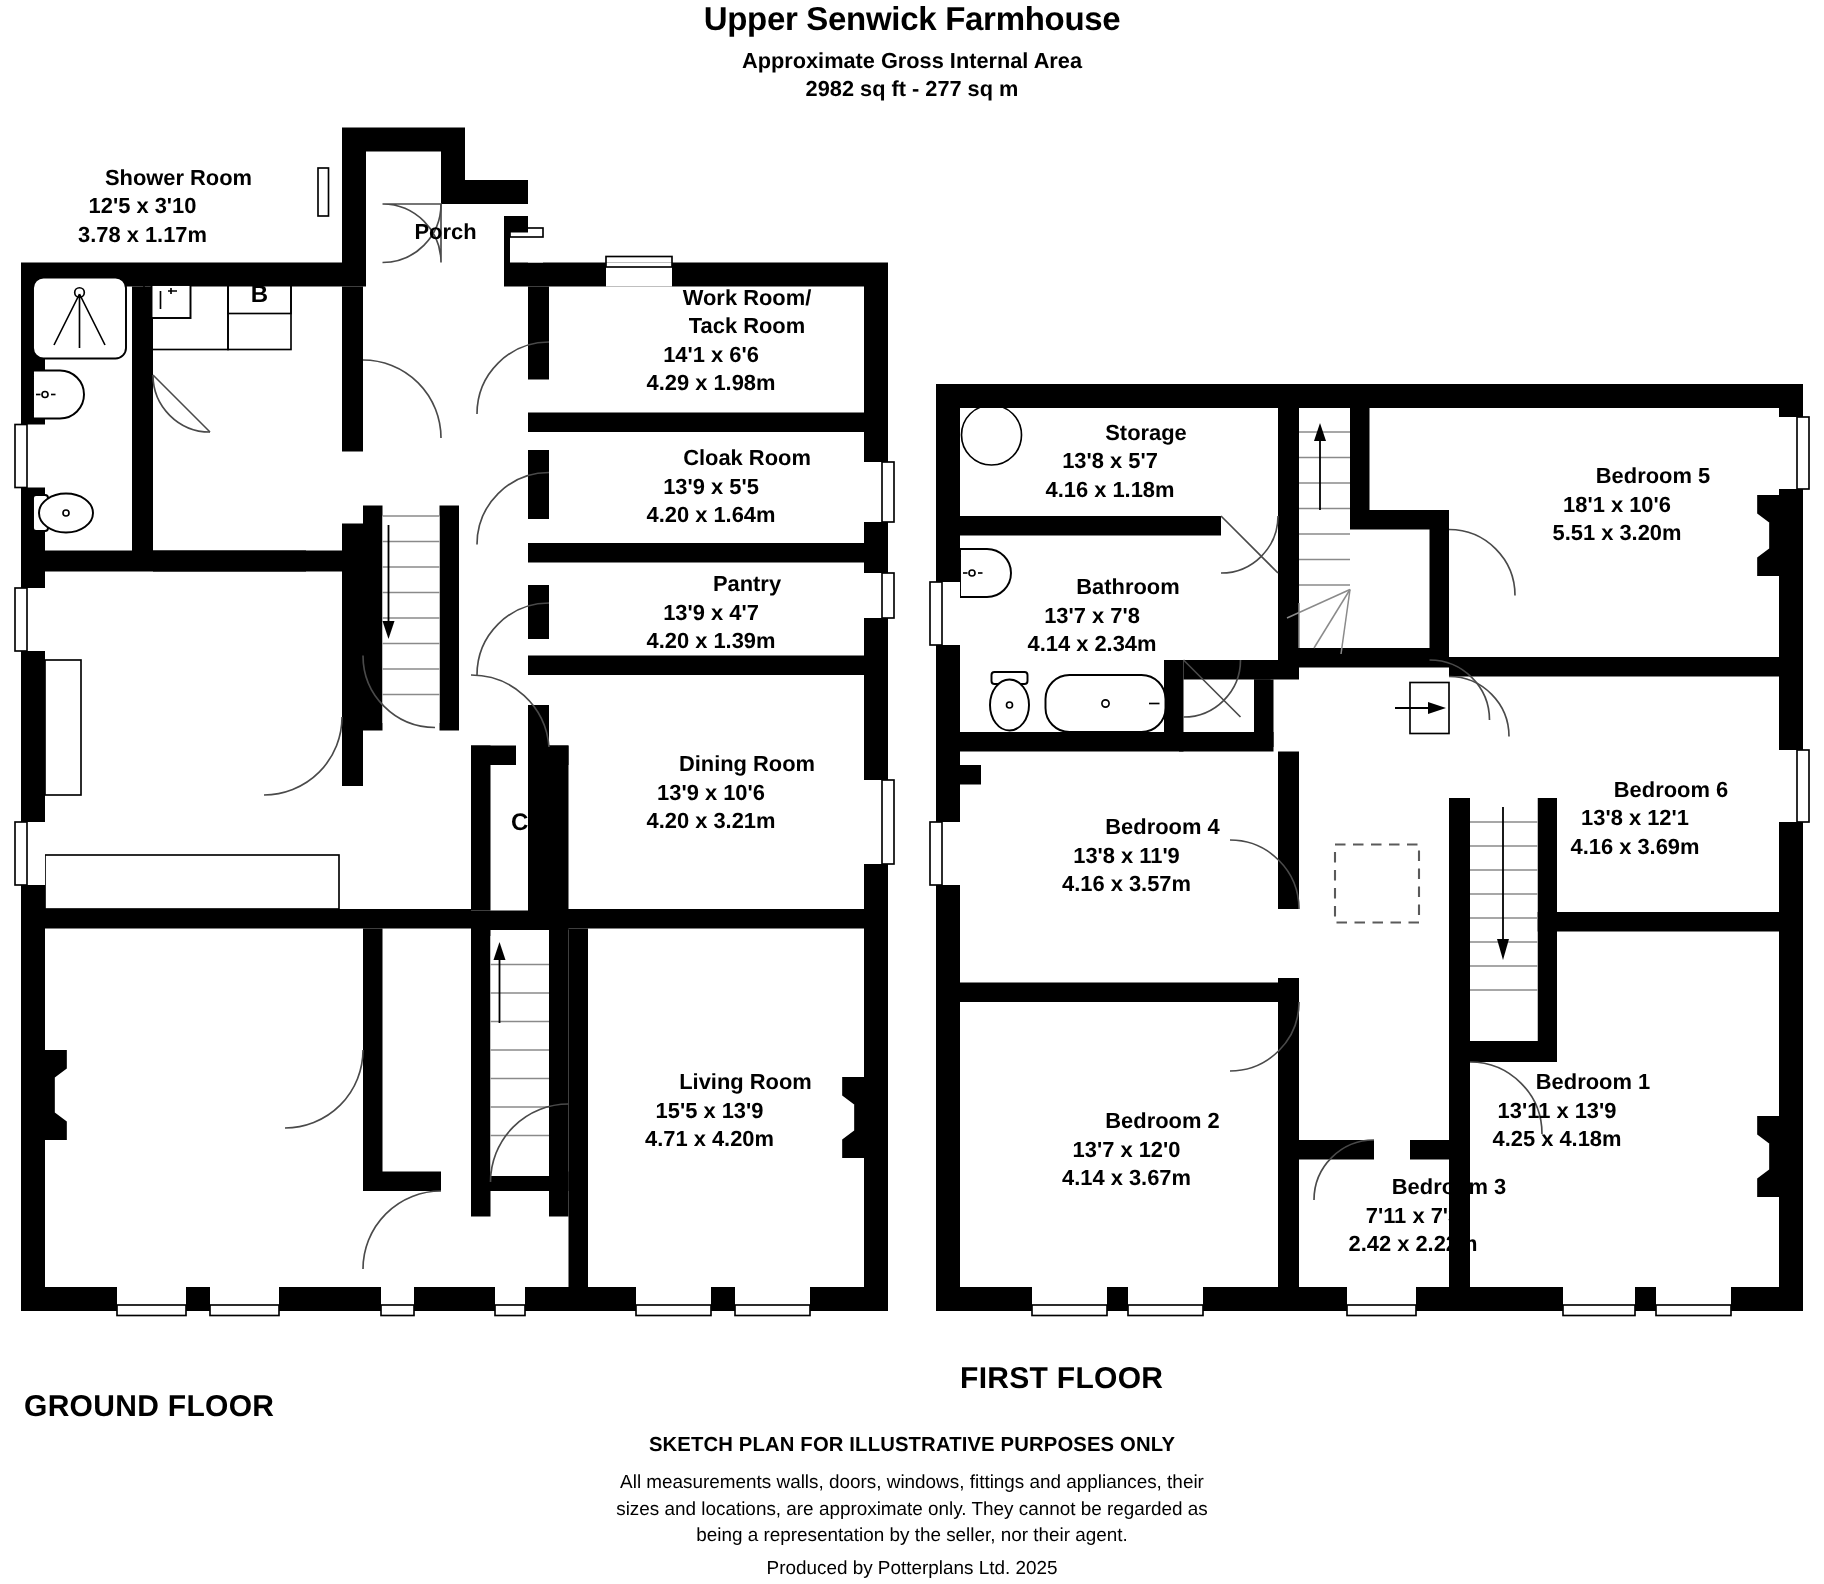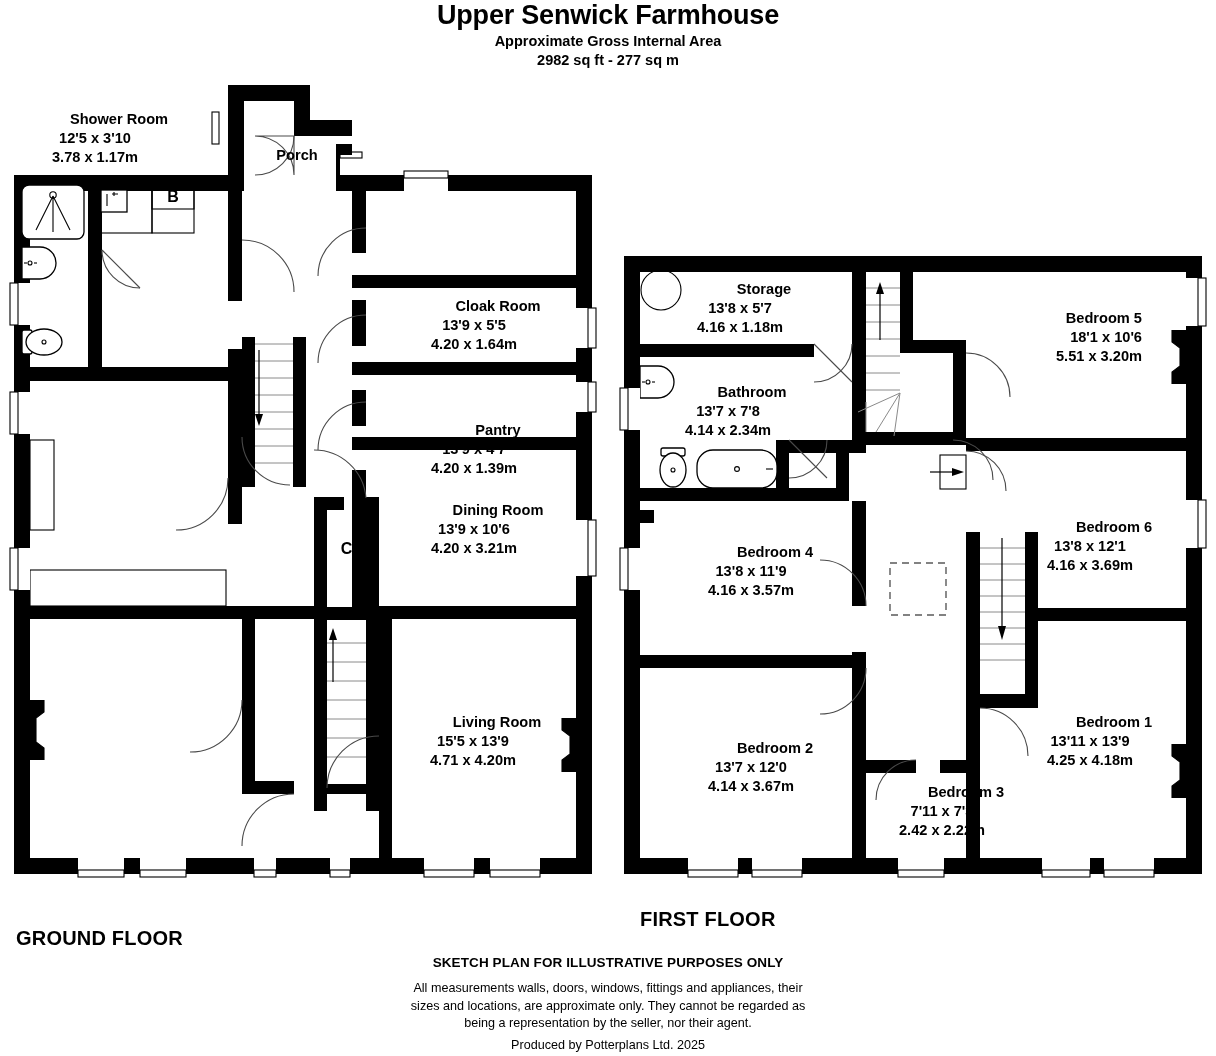--- a/index.html
+++ b/index.html
@@ -23,21 +23,21 @@
     height: 1056px;
   }
   .hdr {
     position: absolute;
     left: 0;
     width: 1216px;
     text-align: center;
   }
   #title {
     top: 0px;
-    font-size: 27px;
+    font-size: 22px;
     font-weight: bold;
     letter-spacing: -0.2px;
   }
   #sub1 {
     top: 33px;
     font-size: 14.5px;
     font-weight: bold;
   }
   #sub2 {
     top: 52px;
@@ -512,29 +512,35 @@
   <div class="lbl" style="left:0px; top:110px; width:190px;">
     <div class="n">Shower Room</div>
     <div class="d">12'5 x 3'10</div>
     <div class="d">3.78 x 1.17m</div>
   </div>
 
   <div class="lbl" style="left:228px; top:146px; width:90px;">
     <div class="n">Porch</div>
   </div>
 
+  <div class="lbl" style="left:374px; top:190px; width:200px;">
+    <div class="n">Work Room/</div>
+    <div class="n">Tack Room</div>
+    <div class="d">14'1 x 6'6</div>
+    <div class="d">4.29 x 1.98m</div>
+  </div>
 
 
   <div class="lbl" style="left:374px; top:297px; width:200px;">
     <div class="n">Cloak Room</div>
     <div class="d">13'9 x 5'5</div>
     <div class="d">4.20 x 1.64m</div>
   </div>
 
-  <div class="lbl" style="left:374px; top:381px; width:200px;margin-top:40px;">
+  <div class="lbl" style="left:374px; top:381px; width:200px;">
     <div class="n">Pantry</div>
     <div class="d">13'9 x 4'7</div>
     <div class="d">4.20 x 1.39m</div>
   </div>
 
 
   <div class="lbl" style="left:374px; top:501px; width:200px;">
     <div class="n">Dining Room</div>
     <div class="d">13'9 x 10'6</div>
     <div class="d">4.20 x 3.21m</div>
@@ -555,21 +561,21 @@
     <div class="d">13'8 x 5'7</div>
     <div class="d">4.16 x 1.18m</div>
   </div>
 
   <div class="lbl" style="left:644px; top:383px; width:168px;">
     <div class="n">Bathroom</div>
     <div class="d">13'7 x 7'8</div>
     <div class="d">4.14 x 2.34m</div>
   </div>
 
-  <div class="lbl" style="left:942px; top:309px; width:200px;text-align:right;">
+  <div class="lbl" style="left:978px; top:309px; width:200px;">
     <div class="n">Bedroom 5</div>
     <div class="d">18'1 x 10'6</div>
     <div class="d">5.51 x 3.20m</div>
   </div>
 
   <div class="lbl" style="left:1000px; top:518px; width:180px;">
     <div class="n">Bedroom 6</div>
     <div class="d">13'8 x 12'1</div>
     <div class="d">4.16 x 3.69m</div>
   </div>
@@ -585,21 +591,21 @@
     <div class="d">13'7 x 12'0</div>
     <div class="d">4.14 x 3.67m</div>
   </div>
 
   <div class="lbl" style="left:854px; top:783px; width:176px;">
     <div class="n">Bedroom 3</div>
     <div class="d">7'11 x 7'3</div>
     <div class="d">2.42 x 2.22m</div>
   </div>
 
-  <div class="lbl" style="left:1000px; top:713px; width:180px;">
+  <div class="lbl" style="left:948px; top:713px; width:180px;">
     <div class="n">Bedroom 1</div>
     <div class="d">13'11 x 13'9</div>
     <div class="d">4.25 x 4.18m</div>
   </div>
 
   <div class="floor-caption" id="ground-caption">GROUND FLOOR</div>
   <div class="floor-caption" id="first-caption">FIRST FLOOR</div>
 
   <div class="foot" id="foot-disc-title">SKETCH PLAN FOR ILLUSTRATIVE PURPOSES ONLY</div>
   <div class="foot" id="foot-body">

